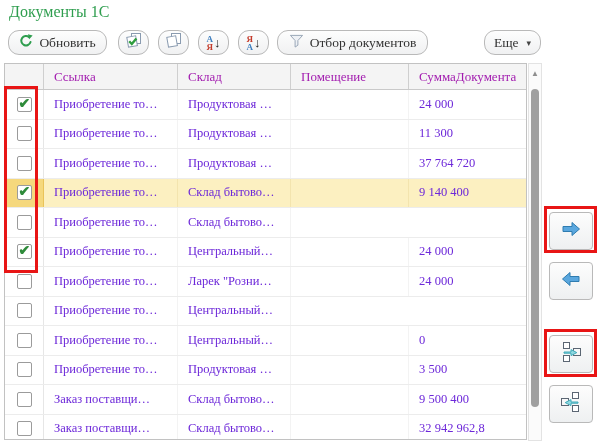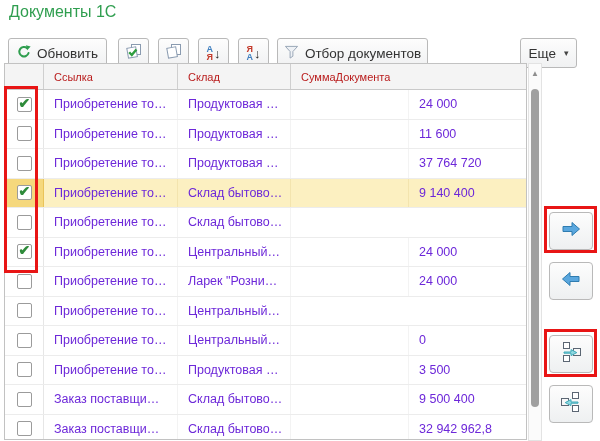--- a/index.html
+++ b/index.html
@@ -1,49 +1,49 @@
 <!DOCTYPE html>
 <html><head>
 <meta charset="utf-8">
 <style>
   html,body{margin:0;padding:0;background:#fff;}
   body{width:600px;height:441px;overflow:hidden;font-family:"Liberation Sans",sans-serif;}
-  .screen{position:relative;width:600px;height:441px;background:#fff;}
+  .screen{position:relative;width:600px;height:441px;background:#fff;font-family:Liberation Serif, serif;}
 
   .page-title{position:absolute;left:9px;top:3px;font-size:16px;color:#2f9e4f;}
 
   
-  .btn{position:absolute;top:38px;height:30px;box-sizing:border-box;
-       border:1px solid #b9b9b9;border-radius:3px;
+  .btn{position:absolute;top:30px;height:25px;box-sizing:border-box;
+       border:1px solid #b9b9b9;border-radius:11px;
        background:linear-gradient(#fdfdfd,#f0f1f2);
        display:flex;align-items:center;justify-content:center;gap:6px;
        font-size:13.5px;color:#333;cursor:default;}
   .btn-refresh{left:8px;width:99px;}
   .btn-icon{width:31px;}
   .btn-checkall{left:118px;}
   .btn-uncheckall{left:158px;}
   .btn-sortasc{left:198px;}
   .btn-sortdesc{left:238px;}
   .btn-filter{left:277px;width:151px;}
-  .btn-more{left:484px;width:57px;margin-left:36px;}
+  .btn-more{left:484px;width:57px;}
   .caret{font-size:9px;color:#444;margin-left:2px;}
 
   .sort-ic{display:flex;align-items:center;gap:1px;}
   .sort-letters{display:flex;flex-direction:column;font-size:9px;font-weight:bold;line-height:8px;}
   .l-blue{color:#3f7fbf;font-style:normal;}
   .l-red{color:#c43a2a;font-style:normal;}
   .sort-arrow{font-size:13px;color:#222;line-height:13px;}
 
   
   .table{position:absolute;left:4px;top:63px;width:523px;height:377px;
          box-sizing:border-box;border:1px solid #c2c2c2;background:#fff;overflow:hidden;}
   .tr,.thead{display:flex;width:100%;}
   .thead{height:25px;background:#f4f4f4;border-bottom:1px solid #c9c9c9;}
   .th{box-sizing:border-box;display:flex;align-items:center;padding-left:10px;
-      font-size:11px;color:#b91c1c;border-right:1px solid #cfcfcf;}
+      font-size:13px;color:#a21caf;border-right:1px solid #cfcfcf;}
   .th:last-child{border-right:none;}
   .tr{height:28.5px;border-bottom:1px solid #ececec;}
   .td{box-sizing:border-box;display:flex;align-items:center;padding-left:10px;
       font-size:12.5px;color:#6d28d9;white-space:nowrap;overflow:hidden;
       border-right:1px solid #f3f3f3;}
   .td:last-child{border-right:none;}
   .col-cb{width:39px;padding-left:0;justify-content:center;}
   .col-link{width:134px;}
   .col-sklad{width:113px;}
   .col-pom{width:118px;}
@@ -148,40 +148,41 @@
   <div class="btn btn-more">
     <span>Еще</span>
     <span class="caret">▾</span>
   </div>
 
   <div class="table">
     <div class="thead">
       <div class="th col-cb"></div>
       <div class="th col-link">Ссылка</div>
       <div class="th col-sklad">Склад</div>
+      <div class="th col-pom">Помещение</div>
       <div class="th col-summa">СуммаДокумента</div>
     </div>
     <div id="tbody">
         <div class="tr">
       <div class="td col-cb">
         <span class="checkbox checked"></span>
       </div>
       <div class="td col-link c-link">Приобретение то…</div>
       <div class="td col-sklad c-sklad">Продуктовая …</div>
       <div class="td col-pom c-pom"></div>
       <div class="td col-summa c-summa">24 000</div>
     </div>
         <div class="tr">
       <div class="td col-cb">
         <span class="checkbox"></span>
       </div>
       <div class="td col-link c-link">Приобретение то…</div>
       <div class="td col-sklad c-sklad">Продуктовая …</div>
       <div class="td col-pom c-pom"></div>
-      <div class="td col-summa c-summa">11 600</div>
+      <div class="td col-summa c-summa">11 300</div>
     </div>
         <div class="tr">
       <div class="td col-cb">
         <span class="checkbox"></span>
       </div>
       <div class="td col-link c-link">Приобретение то…</div>
       <div class="td col-sklad c-sklad">Продуктовая …</div>
       <div class="td col-pom c-pom"></div>
       <div class="td col-summa c-summa">37 764 720</div>
     </div>

